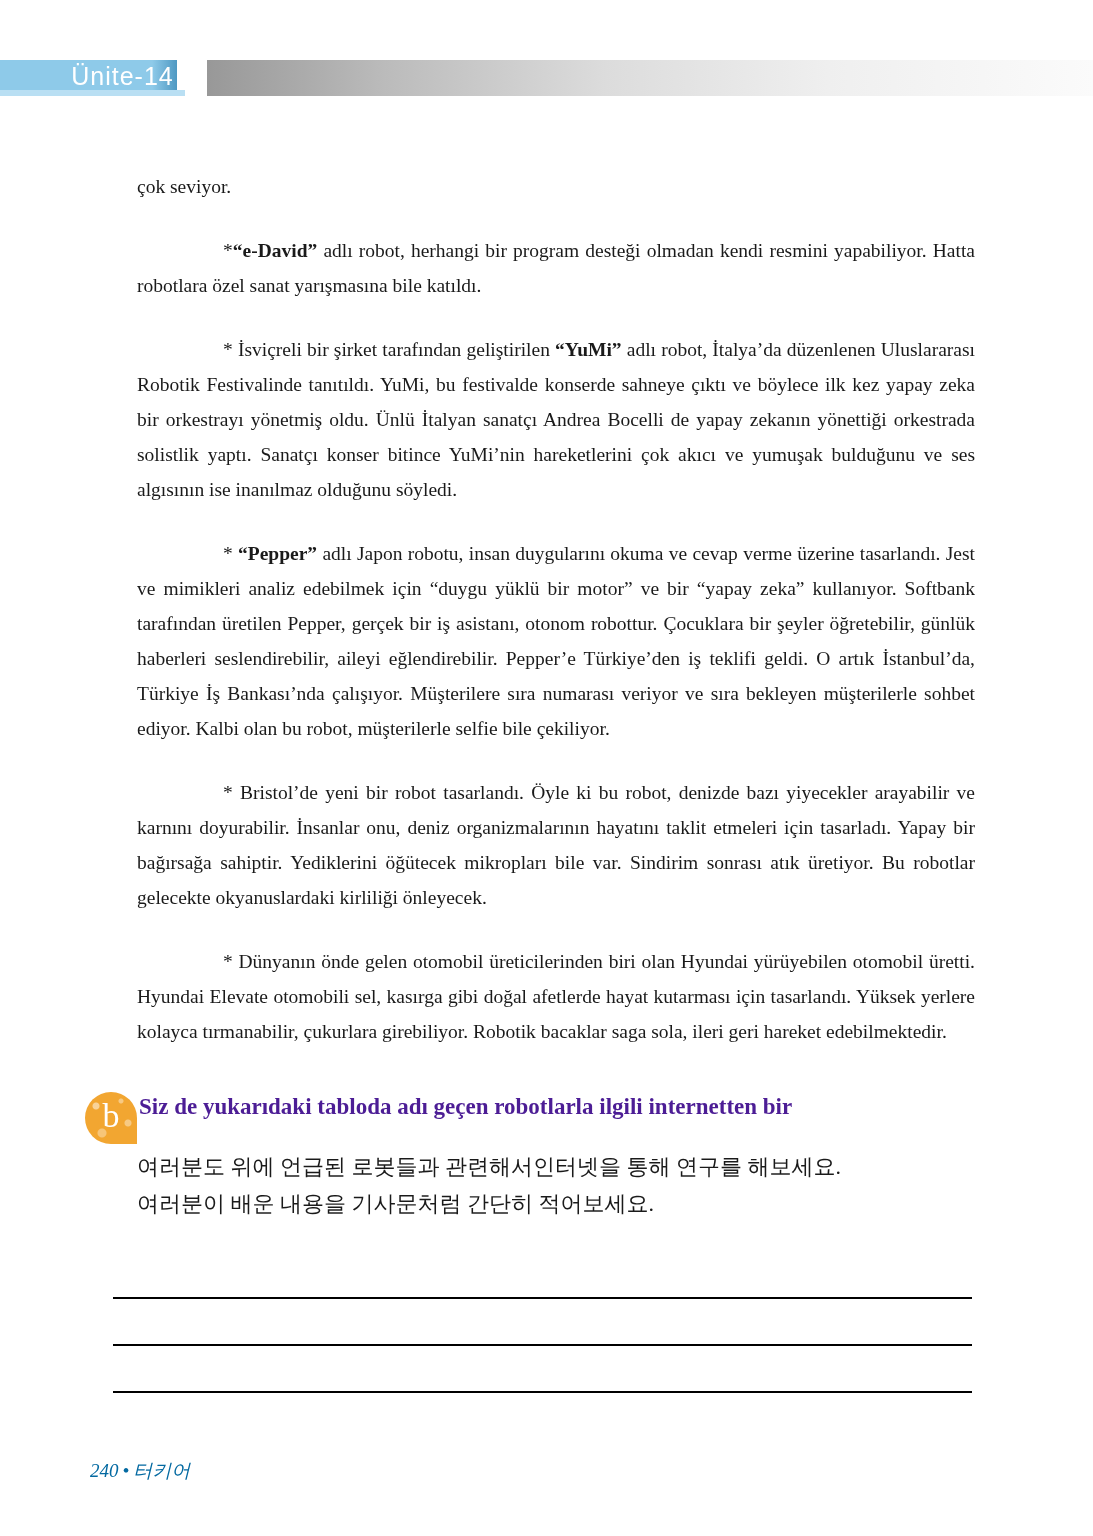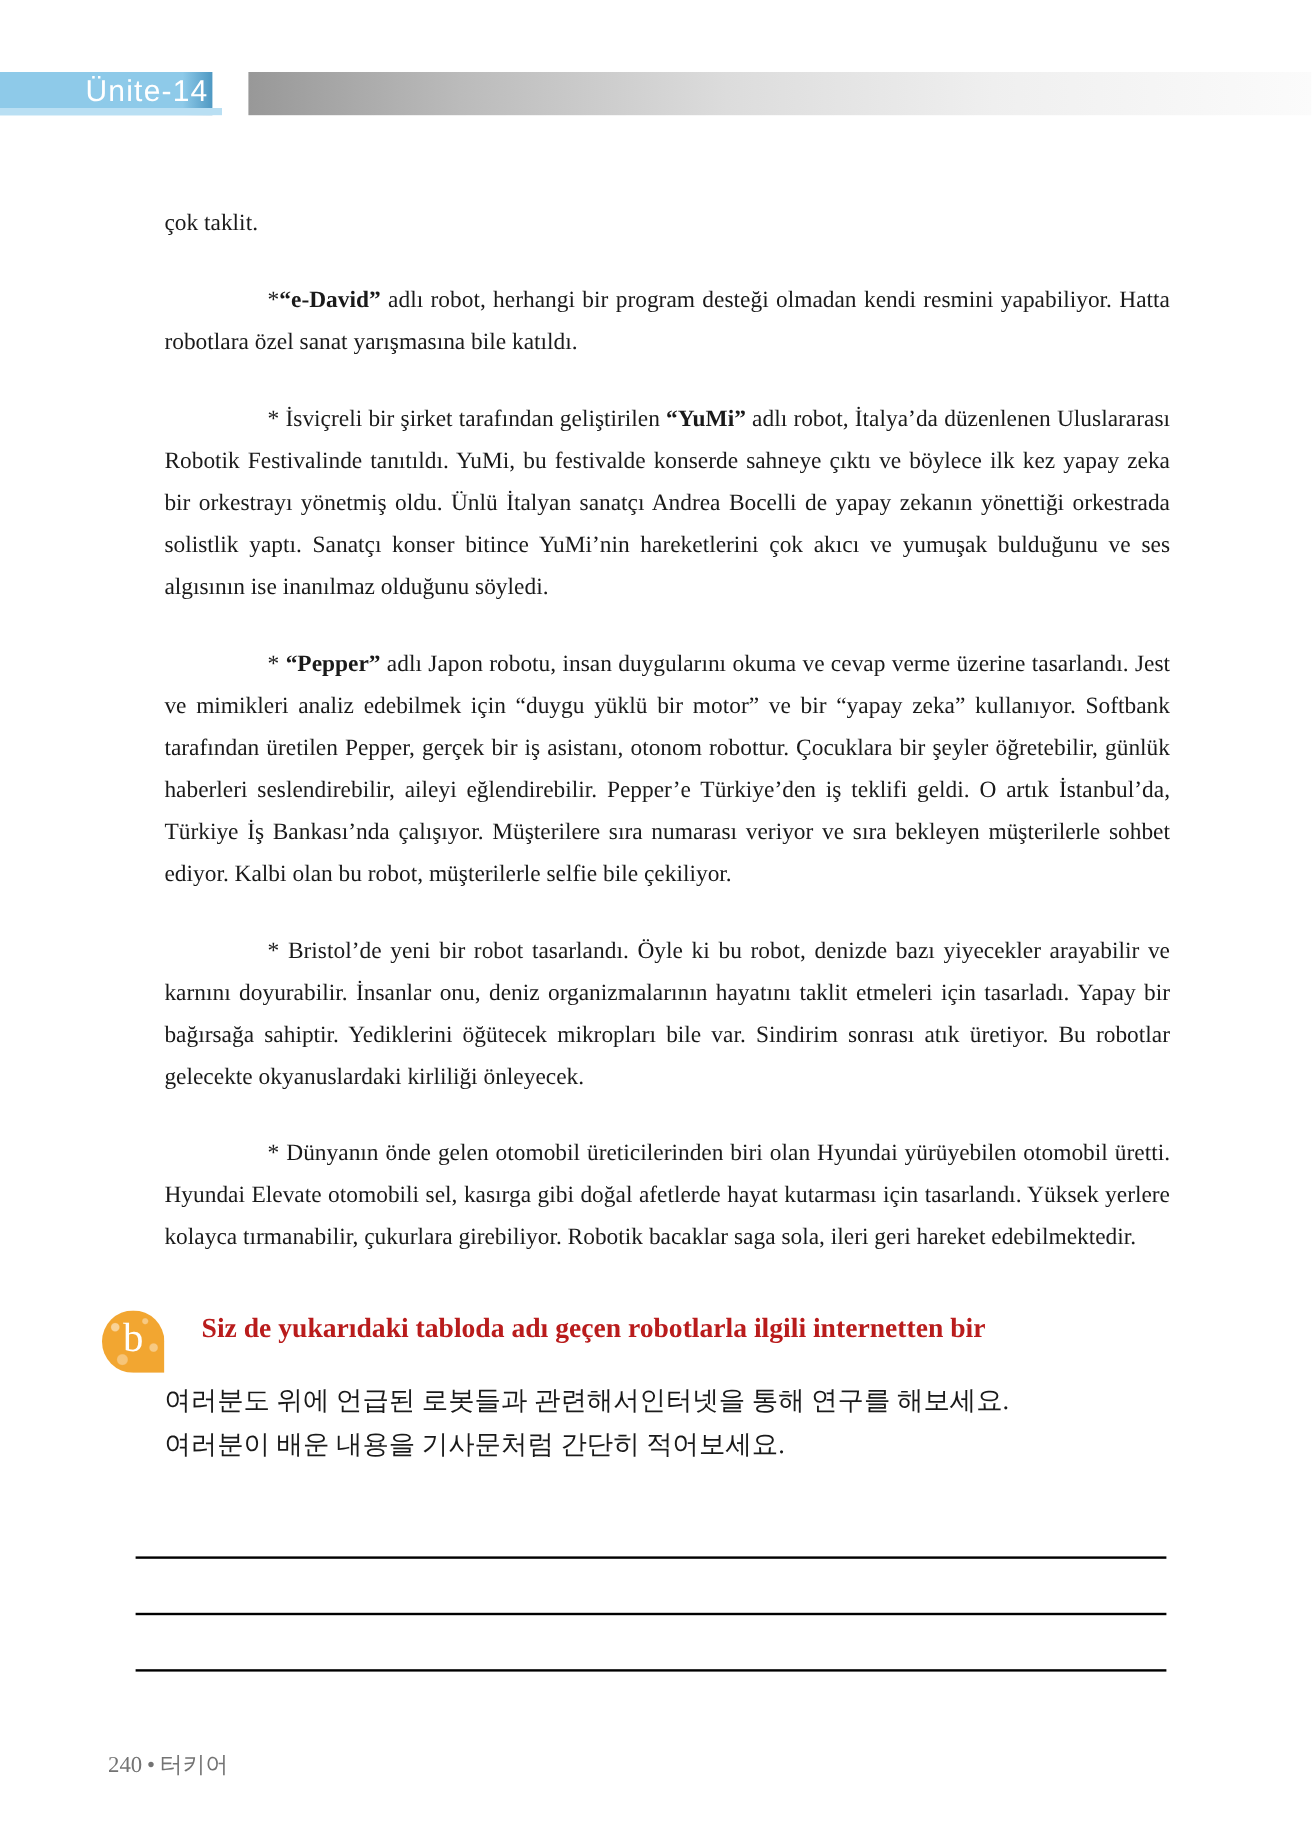--- a/index.html
+++ b/index.html
@@ -55,54 +55,54 @@
       radial-gradient(circle at 43px 31px, rgba(255,255,255,.40) 3px, rgba(255,255,255,0) 4px),
       radial-gradient(circle at 17px 41px, rgba(255,255,255,.35) 4px, rgba(255,255,255,0) 5px),
       #F2A631;
   }
   .badge-letter {
     position:absolute; left:0; top:0; width:52px; height:48px;
     display:flex; align-items:center; justify-content:center;
     color:#ffffff; font-family:"Liberation Serif", serif; font-size:34px;
   }
   .instr {
-    margin-left:83px;
-    font-weight:bold; font-size:23px; line-height:38px; color:#b91c1c;
+    margin-left:54px;
+    font-weight:bold; font-size:23px; line-height:38px; color:#4c1d95;
   }
   .korean {
     margin-left:52px; margin-top:22px;
     font-size:22px; line-height:37px; color:#1a1a1a;
   }
   .tline { white-space:nowrap; }
 
   
   .answers { position:absolute; left:113px; top:1297px; width:859px; }
   .answer-line { height:0; border-top:2px solid #000000; margin-bottom:45px; }
 
   
   .footer {
     position:absolute; left:90px; top:1458px;
-    font-size:19px; color:#737373;
+    font-size:19px; color:#0369a1;font-style:italic;
   }
   .footer span { padding-right:4px; }
 </style>
 </head>
 <body>
 
 <div class="page">
 
   <div class="header">
     <div class="unit-tab">
       <div class="unit-label">Ünite-14</div>
     </div>
     <div class="header-gradient"></div>
   </div>
 
   <div class="article">
-      <p class="para"><span>çok taklit.</span></p>
+      <p class="para"><span>çok seviyor.</span></p>
       <p class="para indent"><span>*</span><span class="b">“e-David”</span><span> adlı robot, herhangi bir program desteği olmadan kendi resmini yapabiliyor. Hatta robotlara özel sanat yarışmasına bile katıldı.</span></p>
       <p class="para indent"><span>* İsviçreli bir şirket tarafından geliştirilen </span><span class="b">“YuMi”</span><span> adlı robot, İtalya’da düzenlenen Uluslararası Robotik Festivalinde tanıtıldı. YuMi, bu festivalde konserde sahneye çıktı ve böylece ilk kez yapay zeka bir orkestrayı yönetmiş oldu. Ünlü İtalyan sanatçı Andrea Bocelli de yapay zekanın yönettiği orkestrada solistlik yaptı. Sanatçı konser bitince YuMi’nin hareketlerini çok akıcı ve yumuşak bulduğunu ve ses algısının ise inanılmaz olduğunu söyledi.</span></p>
       <p class="para indent"><span>* </span><span class="b">“Pepper”</span><span> adlı Japon robotu, insan duygularını okuma ve cevap verme üzerine tasarlandı. Jest ve mimikleri analiz edebilmek için “duygu yüklü bir motor” ve bir “yapay zeka” kullanıyor. Softbank tarafından üretilen Pepper, gerçek bir iş asistanı, otonom robottur. Çocuklara bir şeyler öğretebilir, günlük haberleri seslendirebilir, aileyi eğlendirebilir. Pepper’e Türkiye’den iş teklifi geldi. O artık İstanbul’da, Türkiye İş Bankası’nda çalışıyor. Müşterilere sıra numarası veriyor ve sıra bekleyen müşterilerle sohbet ediyor. Kalbi olan bu robot, müşterilerle selfie bile çekiliyor.</span></p>
       <p class="para indent"><span>* Bristol’de yeni bir robot tasarlandı. Öyle ki bu robot, denizde bazı yiyecekler arayabilir ve karnını doyurabilir. İnsanlar onu, deniz organizmalarının hayatını taklit etmeleri için tasarladı. Yapay bir bağırsağa sahiptir. Yediklerini öğütecek mikropları bile var. Sindirim sonrası atık üretiyor. Bu robotlar gelecekte okyanuslardaki kirliliği önleyecek.</span></p>
       <p class="para indent"><span>* Dünyanın önde gelen otomobil üreticilerinden biri olan Hyundai yürüyebilen otomobil üretti. Hyundai Elevate otomobili sel, kasırga gibi doğal afetlerde hayat kutarması için tasarlandı. Yüksek yerlere kolayca tırmanabilir, çukurlara girebiliyor. Robotik bacaklar saga sola, ileri geri hareket edebilmektedir.</span></p>
     </div>
 
   <div class="activity">
     <div class="badge">
       <div class="badge-letter">b</div>

